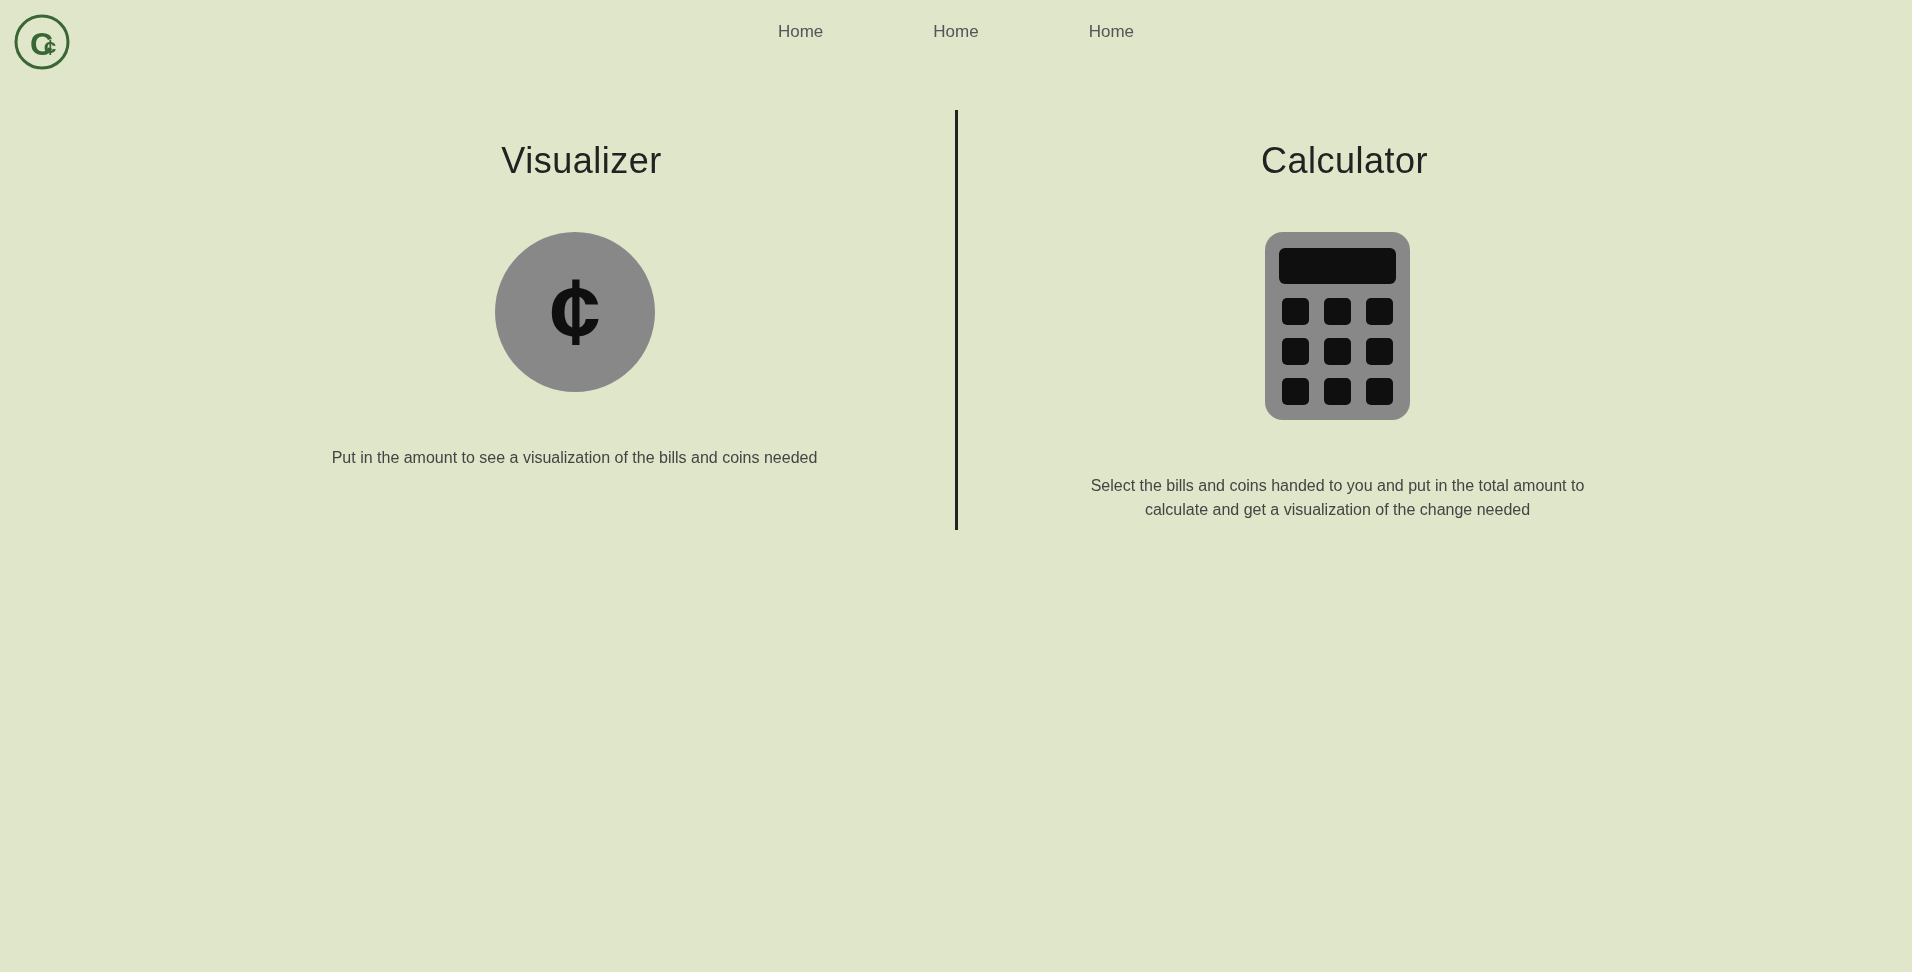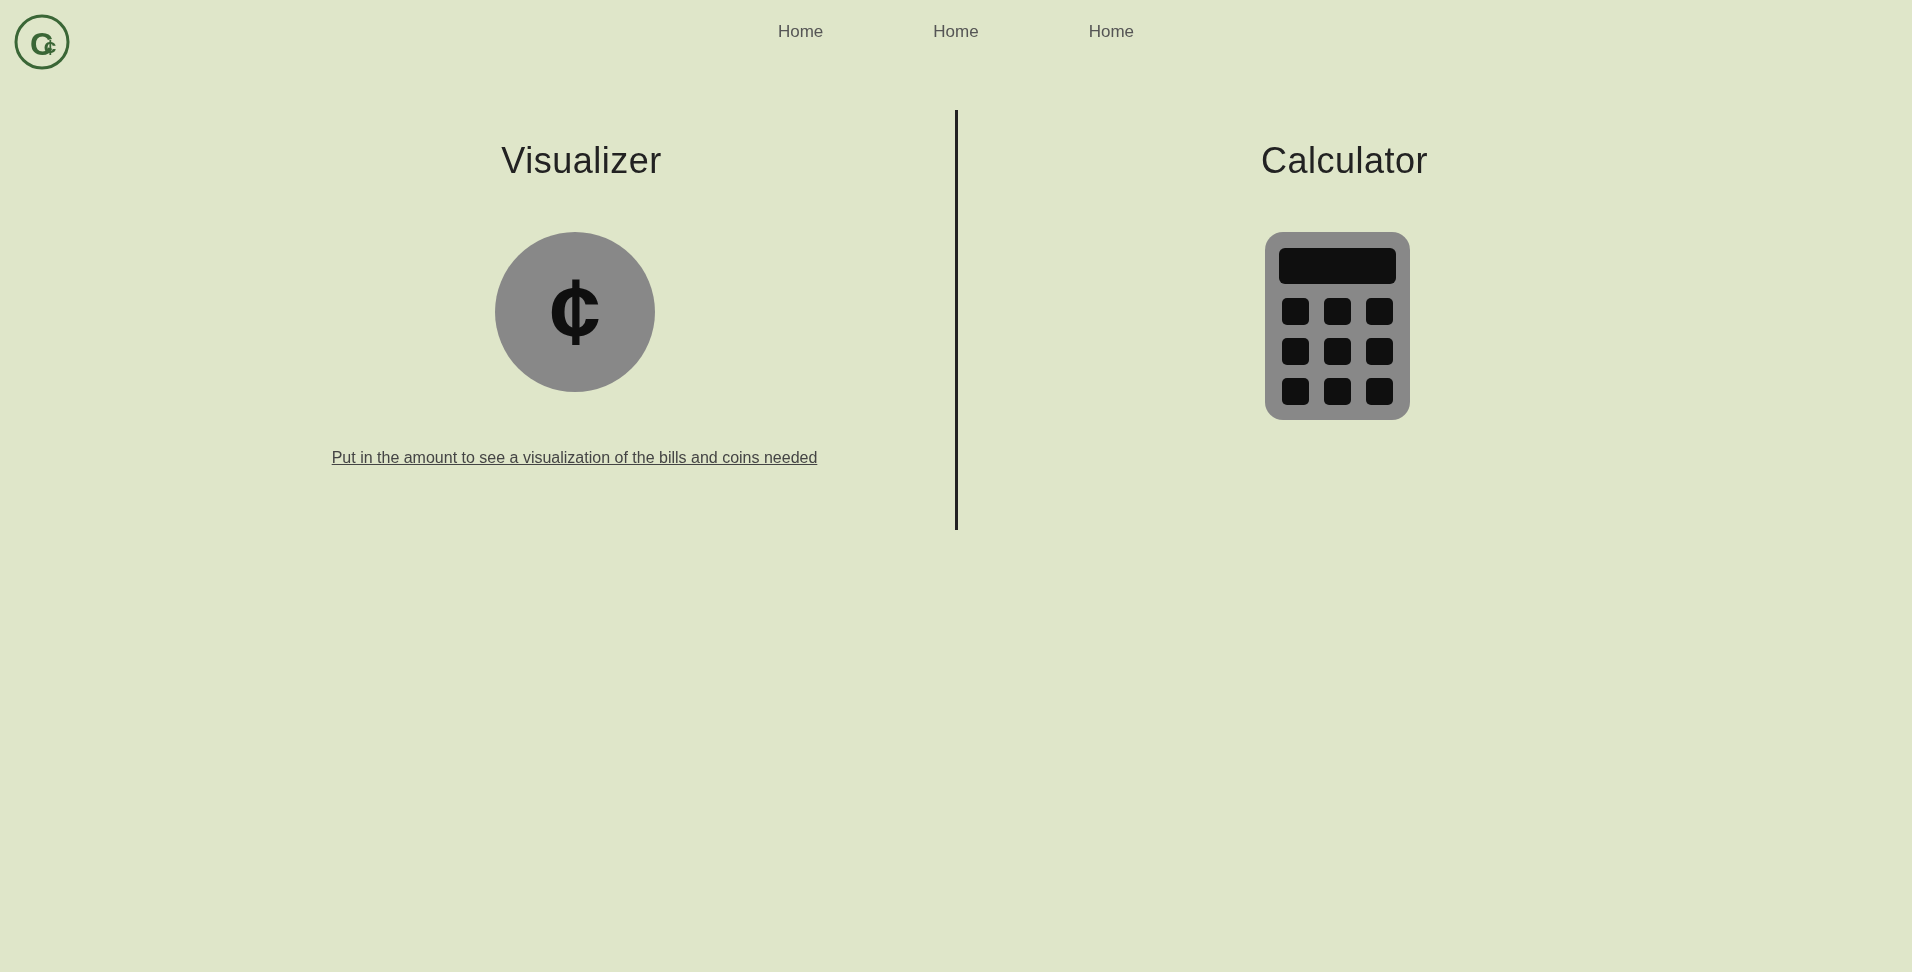--- a/index.html
+++ b/index.html
@@ -68,21 +68,20 @@
     }
     .panel-icon {
       margin-bottom: 50px;
     }
     .panel-desc {
       font-size: 16px;
       color: #444;
       text-align: center;
       line-height: 1.5;
       max-width: 560px;
-      text-decoration: underline;
     }
   </style>
 </head>
 <body>
 
 <div class="logo">
   <svg viewBox="0 0 56 56" width="56" height="56">
     <ellipse cx="28" cy="28" rx="26" ry="26" fill="none" stroke="#3a6636" stroke-width="3"></ellipse>
     <text x="16" y="41" font-size="32" font-weight="bold" fill="#3a6636" font-family="Arial">C</text>
     <text x="30" y="41" font-size="22" font-weight="bold" fill="#3a6636" font-family="Arial">¢</text>
@@ -119,14 +118,15 @@
         <rect x="59" y="66" width="27" height="27" rx="5" fill="#0f0f0f"></rect>
         <rect x="101" y="66" width="27" height="27" rx="5" fill="#0f0f0f"></rect>
         <rect x="17" y="106" width="27" height="27" rx="5" fill="#0f0f0f"></rect>
         <rect x="59" y="106" width="27" height="27" rx="5" fill="#0f0f0f"></rect>
         <rect x="101" y="106" width="27" height="27" rx="5" fill="#0f0f0f"></rect>
         <rect x="17" y="146" width="27" height="27" rx="5" fill="#0f0f0f"></rect>
         <rect x="59" y="146" width="27" height="27" rx="5" fill="#0f0f0f"></rect>
         <rect x="101" y="146" width="27" height="27" rx="5" fill="#0f0f0f"></rect>
       </svg>
     </div>
+    <p class="panel-desc">Select the bills and coins handed to you and put in the total amount to calculate and get a visualization of the change needed</p>
   </div>
 </div>
 
 </body></html>

